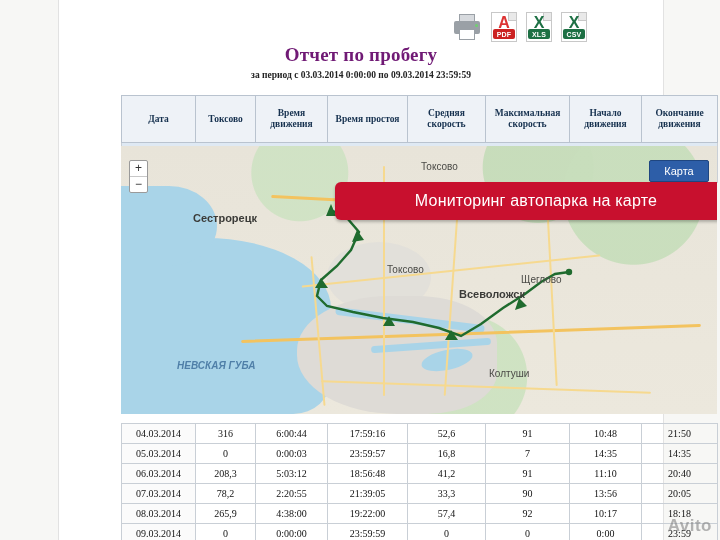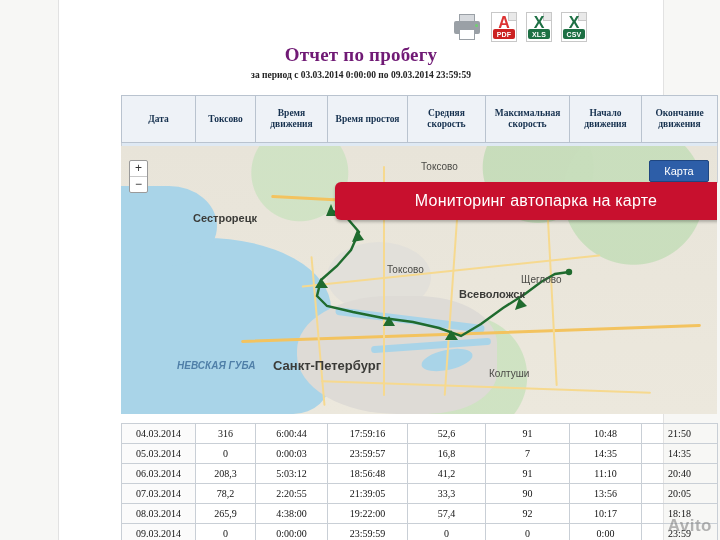--- a/index.html
+++ b/index.html
@@ -236,21 +236,20 @@
           <polygon points="210,58 215,70 205,70" fill="#1f6b2e"></polygon>
           <polygon points="236,84 243,94 231,96" fill="#1f6b2e"></polygon>
           <polygon points="200,132 207,142 194,142" fill="#1f6b2e"></polygon>
           <polygon points="268,170 274,180 262,180" fill="#1f6b2e"></polygon>
           <polygon points="330,184 337,194 324,194" fill="#1f6b2e"></polygon>
           <polygon points="398,152 406,160 394,164" fill="#1f6b2e"></polygon>
           <circle cx="448" cy="126" r="3.2" fill="#1f6b2e"></circle>
         </svg>
 
         <div class="maplbl mid" style="left:72px;top:66px;">Сестрорецк</div>
-        <div class="maplbl big" style="left:152px;top:212px;">Санкт-Петербург</div>
         <div class="maplbl mid" style="left:338px;top:142px;">Всеволожск</div>
         <div class="maplbl" style="left:248px;top:56px;">Юкки</div>
         <div class="maplbl" style="left:266px;top:118px;">Токсово</div>
         <div class="maplbl" style="left:400px;top:128px;">Щеглово</div>
         <div class="maplbl" style="left:300px;top:15px;">Токсово</div>
         <div class="maplbl" style="left:368px;top:222px;">Колтуши</div>
         <div class="maplbl blue" style="left:56px;top:214px;font-style:italic;">НЕВСКАЯ ГУБА</div>
 
         <div class="zoomctl">
           <div>+</div>

